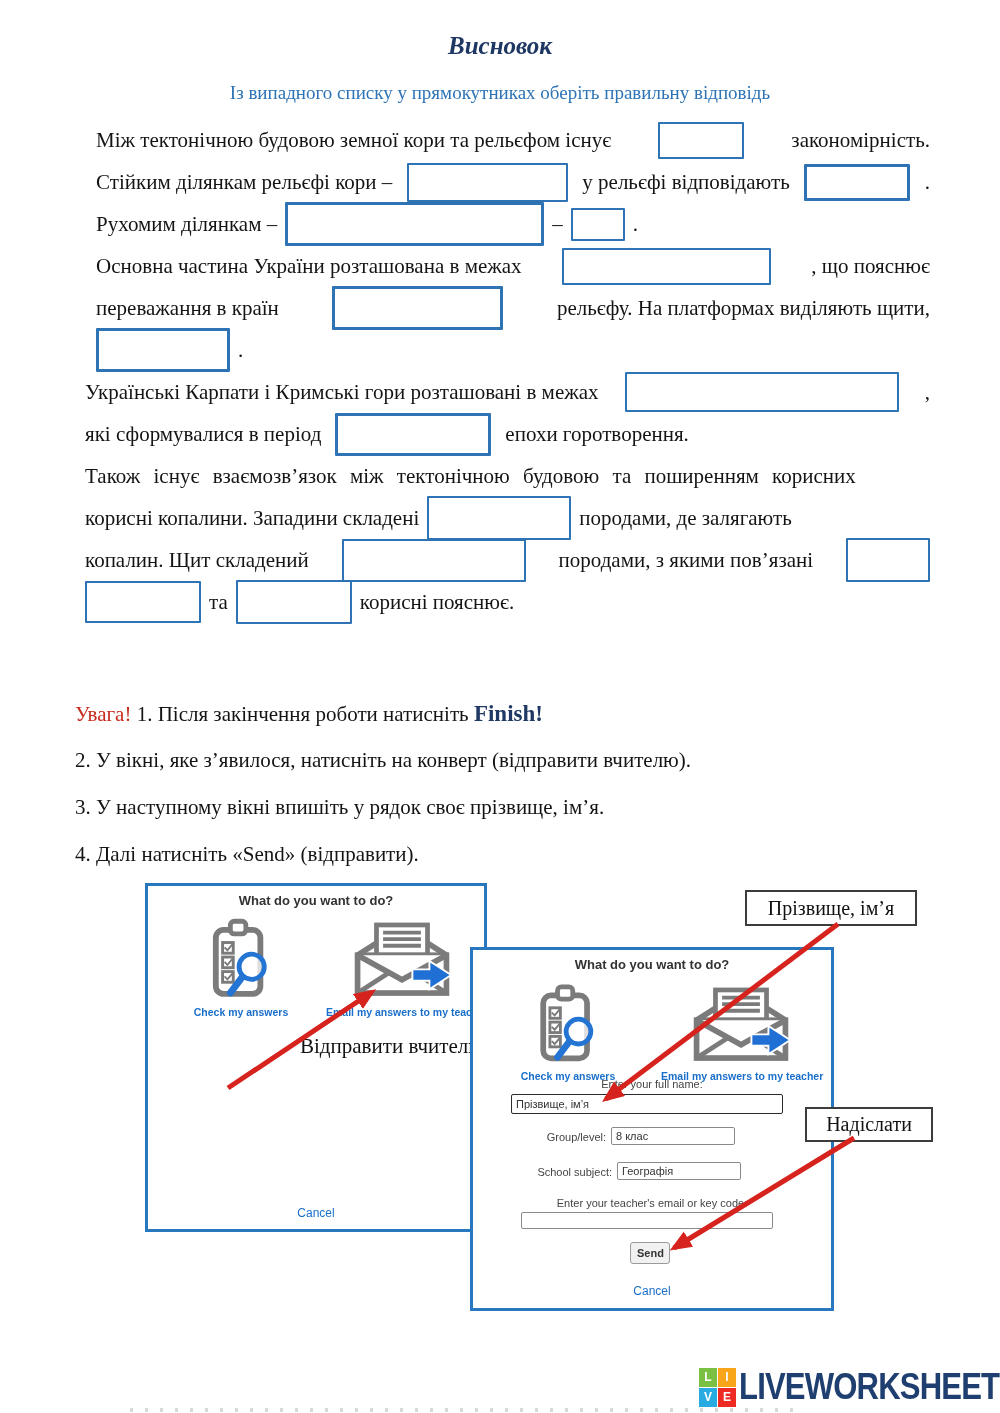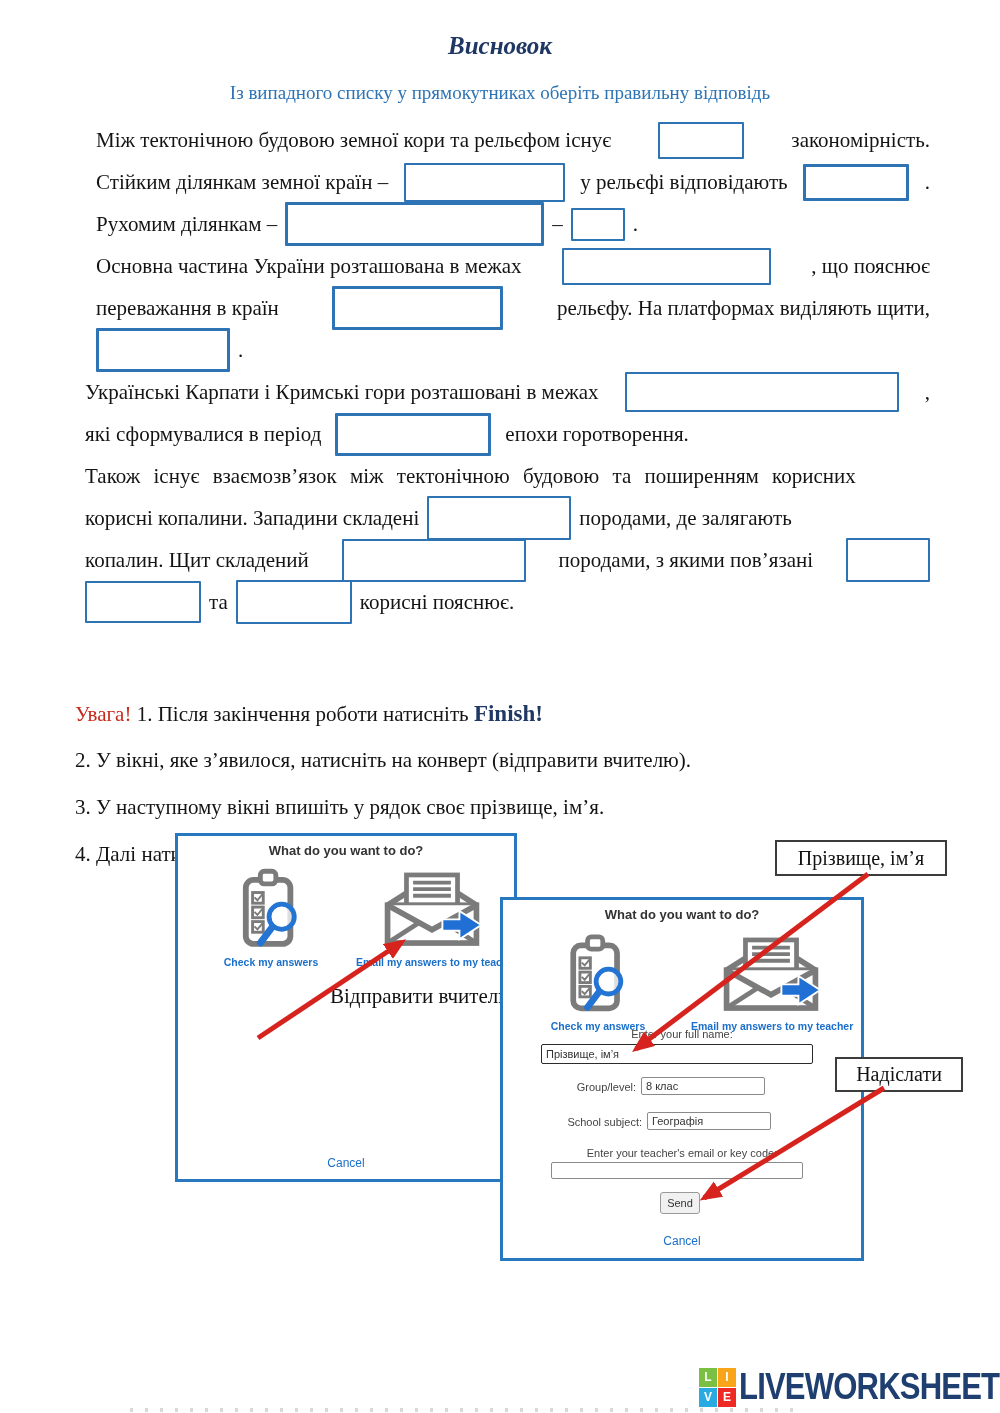--- a/index.html
+++ b/index.html
@@ -14,39 +14,39 @@
   .line.ind{padding-left:11px;}
   .line.just{justify-content:space-between;}
   .seg{white-space:pre;}
   .blank{display:inline-block;background:#fff;border:2px solid #2e74b5;border-radius:1px;flex:0 0 auto;}
   .blank.thick{border-width:3px;}
   .wsp{word-spacing:8px;}
   .instructions{position:absolute;top:701px;left:75px;width:860px;font-size:21px;}
   .instr-line{margin-bottom:19px;height:28px;}
   .attn{color:#c62c1e;}
   .finish{color:#1f3864;font-weight:bold;font-size:23px;}
-  .figure{position:absolute;top:820px;left:0;width:964px;height:460px;margin-left:30px;}
+  .figure{position:absolute;top:870px;left:0;width:964px;height:460px;}
   .dlg{position:absolute;background:#fff;border:3px solid #2778bf;}
   .dlg1{left:145px;top:13px;width:336px;height:343px;z-index:1;}
   .dlg2{left:470px;top:77px;width:358px;height:358px;z-index:3;}
   .d-title{position:absolute;top:7px;left:0;width:100%;text-align:center;
            font-family:"Liberation Sans",sans-serif;font-size:13px;font-weight:bold;color:#333;}
   .opt{position:absolute;text-align:center;cursor:pointer;}
   .opt-label{display:block;margin-top:2px;font-family:"Liberation Sans",sans-serif;
              font-size:10.5px;font-weight:bold;color:#1a6fca;white-space:nowrap;}
   .fig-note{position:absolute;left:300px;top:164px;font-size:21px;color:#111;z-index:2;}
   .cancel{position:absolute;left:0;width:100%;text-align:center;
           font-family:"Liberation Sans",sans-serif;font-size:12px;color:#1a6fca;cursor:pointer;}
   .flabel{position:absolute;font-family:"Liberation Sans",sans-serif;font-size:11px;color:#444;}
   .finput{position:absolute;font-family:"Liberation Sans",sans-serif;font-size:11px;color:#333;
           border:1px solid #8a8a8a;border-radius:2px;padding:1px 4px;background:#fff;box-sizing:border-box;}
   .name-input{border:1.5px solid #2b2b2b;}
   .send-btn{position:absolute;left:157px;top:292px;width:40px;height:22px;
             font-family:"Liberation Sans",sans-serif;font-size:11px;color:#333;
-            background:#f1f1f1;border:1px solid #9a9a9a;border-radius:3px;}
+            background:#f1f1f1;border:1px solid #9a9a9a;border-radius:3px;font-weight:bold;}
   .ann-box{position:absolute;background:#fff;border:2px solid #3c3c3c;display:flex;
            align-items:center;justify-content:center;font-size:20px;color:#111;z-index:4;}
   .arrows{position:absolute;left:0;top:0;width:1000px;height:460px;z-index:5;pointer-events:none;}
   .brand{position:absolute;left:699px;top:1366px;display:flex;align-items:center;z-index:1;}
   .brand-squares{display:grid;grid-template-columns:18px 18px;grid-template-rows:19px 19px;gap:1px;}
   .sq{display:flex;align-items:center;justify-content:center;color:#fff;
       font-family:"Liberation Sans",sans-serif;font-size:12px;font-weight:bold;}
   .sq-l{background:#7ac143;} .sq-i{background:#f9a51a;} .sq-v{background:#29abe2;} .sq-e{background:#ee2a24;}
   .brand-text{font-family:"Liberation Sans",sans-serif;font-size:37px;font-weight:bold;color:#1e3f6f;
               letter-spacing:-1px;transform:scaleX(.84);transform-origin:left center;margin-left:3px;white-space:nowrap;}
@@ -61,21 +61,21 @@
   <div class="doc-title">Висновок</div>
   <div class="doc-subtitle">Із випадного списку у прямокутниках оберіть правильну відповідь</div>
 
   <div class="fill-block">
     <div class="line ind just">
       <span class="seg">Між тектонічною будовою земної кори та рельєфом існує</span>
       <span class="blank" style="width:82px;height:33px"></span>
       <span class="seg">закономірність.</span>
     </div>
     <div class="line ind just">
-      <span class="seg">Стійким ділянкам земної країн –</span>
+      <span class="seg">Стійким ділянкам рельєфі кори –</span>
       <span class="blank" style="width:157px;height:35px"></span>
       <span class="seg">у рельєфі відповідають</span>
       <span class="blank thick" style="width:100px;height:31px"></span>
       <span class="seg">.</span>
     </div>
     <div class="line ind">
       <span class="seg">Рухомим ділянкам –</span>
       <span class="blank thick" style="width:253px;height:38px"></span>
       <span class="seg">–</span>
       <span class="blank" style="width:50px;height:29px"></span>

